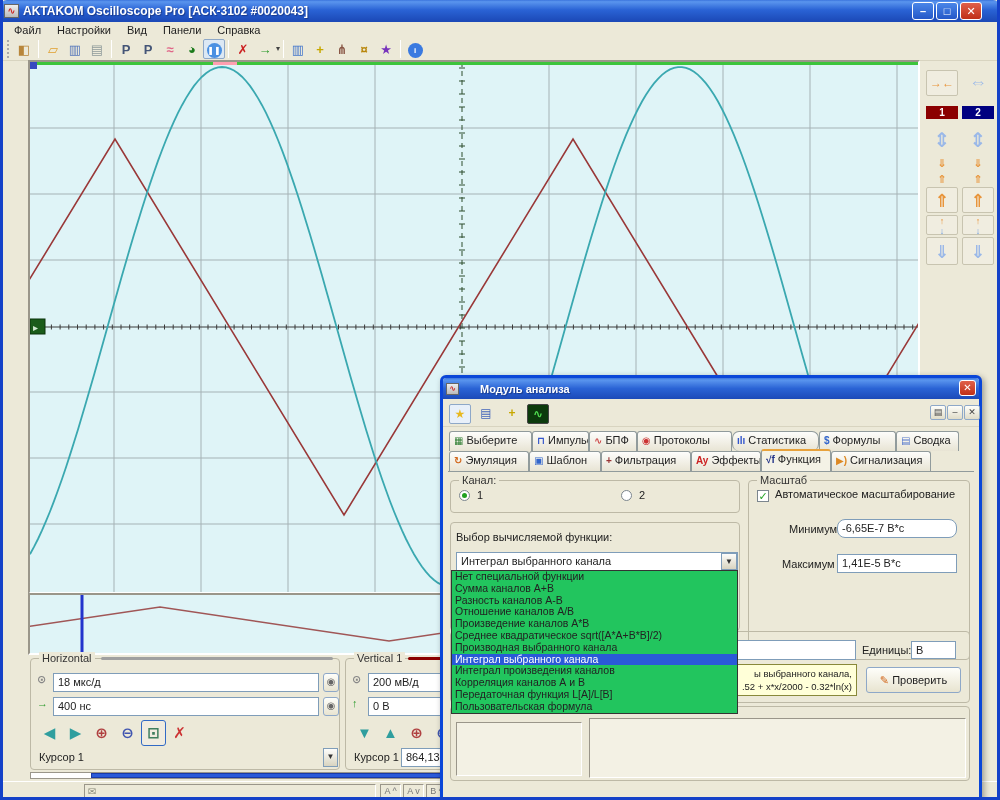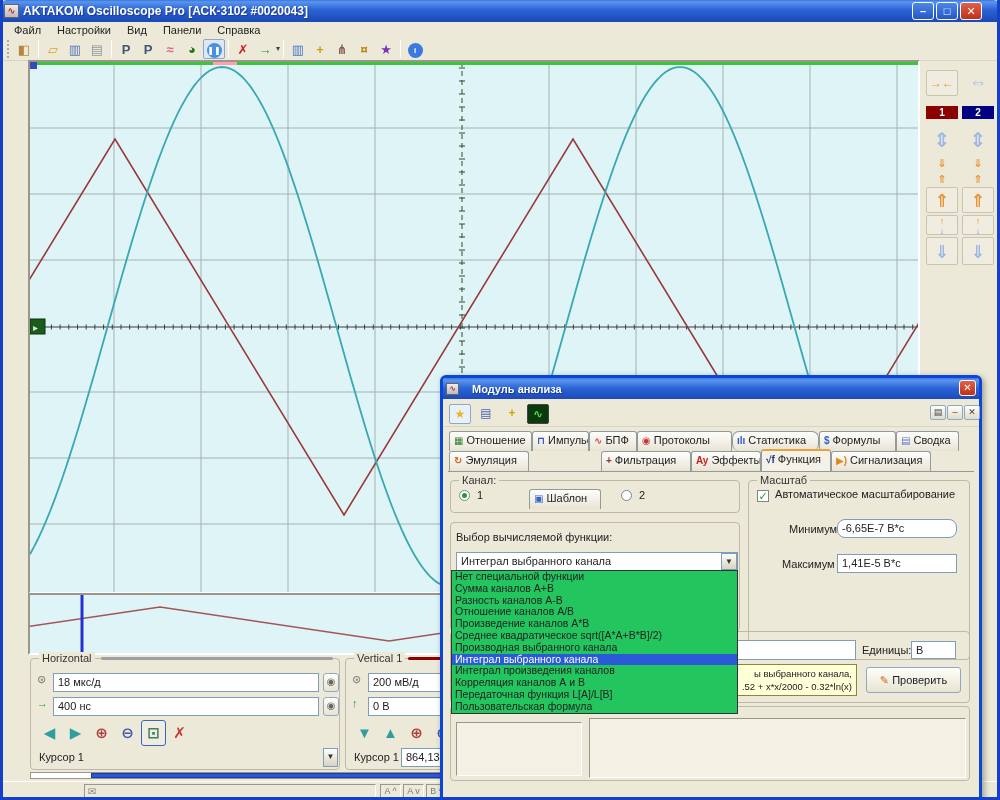--- a/index.html
+++ b/index.html
@@ -54,21 +54,21 @@
     font-size:9px;color:#777;padding:1px 3px;}
   
   .progress{left:30px;top:772px;width:888px;height:7px;background:#fff;border:1px solid #9a968a;}
   .progress-fill{position:absolute;left:60px;top:0;right:0;bottom:0;background:#2a5ad8;border:1px solid #1a3aa8;}
   
   .dialog{left:440px;top:375px;width:542px;height:431px;background:#ece9d8;z-index:50;
     border:3px solid #0a46d8;border-radius:6px 6px 0 0;box-shadow:2px 2px 6px rgba(0,0,0,.35);}
   .dlg-title{position:absolute;left:0;top:0;width:536px;height:21px;
     background:linear-gradient(180deg,#3b74dd,#5a95ee 10%,#2a63d5 50%,#1c4ab8);
     border-radius:3px 3px 0 0;display:flex;align-items:center;padding:0 3px;}
-  .dlg-title-text{color:#fff;font-weight:bold;font-size:11px;margin-left:13px;text-shadow:1px 1px 1px #1a3a8a;}
+  .dlg-title-text{color:#fff;font-weight:bold;font-size:11px;margin-left:21px;text-shadow:1px 1px 1px #1a3a8a;}
   .dlg-close{position:absolute;right:3px;top:2px;width:17px;height:16px;border:1px solid #fff;border-radius:3px;
     background:linear-gradient(#e0604a,#c03018);color:#fff;font-size:10px;line-height:14px;text-align:center;font-weight:bold;}
   .dlg-toolbar{position:absolute;left:0;top:23px;width:536px;height:26px;border-bottom:1px solid #d8d4c0;}
   .dtb-btn{position:absolute;top:3px;width:22px;height:20px;text-align:center;line-height:18px;font-size:12px;font-weight:bold;}
   .dtb-star{border:1px solid #8ea8c8;background:#e8f0fa;border-radius:2px;}
   .dtb-scope{background:#0c3a0c;border:1px solid #444;color:#4ed84e;border-radius:2px;}
   .dtb-mini{position:absolute;top:4px;width:16px;height:15px;background:linear-gradient(#fefefa,#e0dcc8);
     border:1px solid #8ea8c8;border-radius:2px;font-size:9px;line-height:13px;text-align:center;color:#444;}
   .tabrow{position:absolute;left:6px;display:flex;}
   .tab{height:20px;border:1px solid #919b9c;border-bottom:none;border-radius:3px 3px 0 0;
@@ -404,31 +404,31 @@
         <div class="dtb-btn dtb-star" style="left: 6px; color: rgb(232, 184, 32);">★</div>
         <div class="dtb-btn" style="left: 32px; color: rgb(68, 102, 187);">▤</div>
         <div class="dtb-btn" style="left: 58px; color: rgb(200, 168, 0);">+</div>
         <div class="dtb-btn dtb-scope" style="left: 84px;">∿</div>
         <div class="dtb-mini" style="left: 487px;">▤</div>
         <div class="dtb-mini" style="left: 504px;">–</div>
         <div class="dtb-mini" style="left: 521px;">✕</div>
       </div>
 
     <div class="tabrow" id="tabs1" style="top:53px;">
-        <div class="tab" style="width: 83px;"><span class="ticn" style="color: rgb(46, 125, 50);">▦</span><span>Отношение</span></div>
+        <div class="tab" style="width: 83px;"><span class="ticn" style="color: rgb(46, 125, 50);">▦</span><span>Выберите</span></div>
         <div class="tab" style="width: 57px;"><span class="ticn" style="color: rgb(51, 85, 204);">⊓</span><span>Импульс</span></div>
         <div class="tab" style="width: 48px;"><span class="ticn" style="color: rgb(204, 68, 68);">∿</span><span>БПФ</span></div>
         <div class="tab" style="width: 95px;"><span class="ticn" style="color: rgb(204, 51, 51);">◉</span><span>Протоколы</span></div>
         <div class="tab" style="width: 87px; border-radius: 7px;"><span class="ticn" style="color: rgb(51, 85, 204);">ılı</span><span>Статистика</span></div>
         <div class="tab" style="width: 77px;"><span class="ticn" style="color: rgb(51, 102, 204);">$</span><span>Формулы</span></div>
         <div class="tab" style="width: 63px;"><span class="ticn" style="color: rgb(85, 119, 204);">▤</span><span>Сводка</span></div>
       </div>
     <div class="tabrow" id="tabs2" style="top:73px;">
         <div class="tab" style="width: 80px;"><span class="ticn" style="color: rgb(210, 105, 30);">↻</span><span>Эмуляция</span></div>
-        <div class="tab" style="width: 72px; margin-top: 38px;"><span class="ticn" style="color: rgb(51, 102, 204);">▣</span><span>Шаблон</span></div>
+        <div class="tab" style="width: 72px;"><span class="ticn" style="color: rgb(51, 102, 204);">▣</span><span>Шаблон</span></div>
         <div class="tab" style="width: 90px;"><span class="ticn" style="color: rgb(153, 51, 51);">+</span><span>Фильтрация</span></div>
         <div class="tab" style="width: 70px;"><span class="ticn" style="color: rgb(204, 34, 34);">Ay</span><span>Эффекты</span></div>
         <div class="tab active" style="width: 70px;"><span class="ticn" style="color: rgb(34, 51, 136);">√f</span><span>Функция</span></div>
         <div class="tab" style="width: 100px;"><span class="ticn" style="color: rgb(221, 136, 34);">▶)</span><span>Сигнализация</span></div>
       </div>
     <div class="abs" style="left:5px;top:93px;width:526px;height:0;border-top:1px solid #919b9c;"></div>
 
     <div class="abs group" style="left:7px;top:102px;width:290px;height:33px;">
       <span class="group-label">Канал:</span>
       <span class="abs" style="left:8px;top:8px;">

